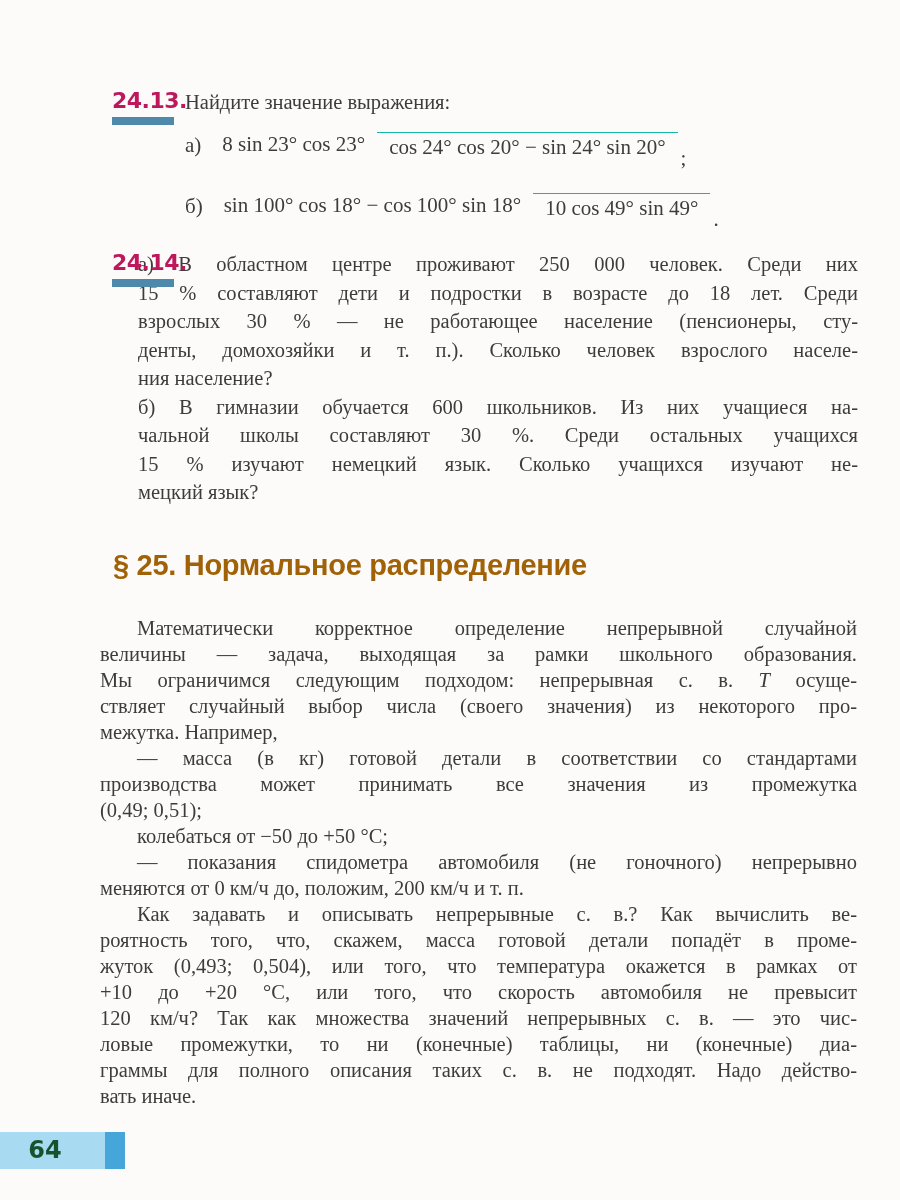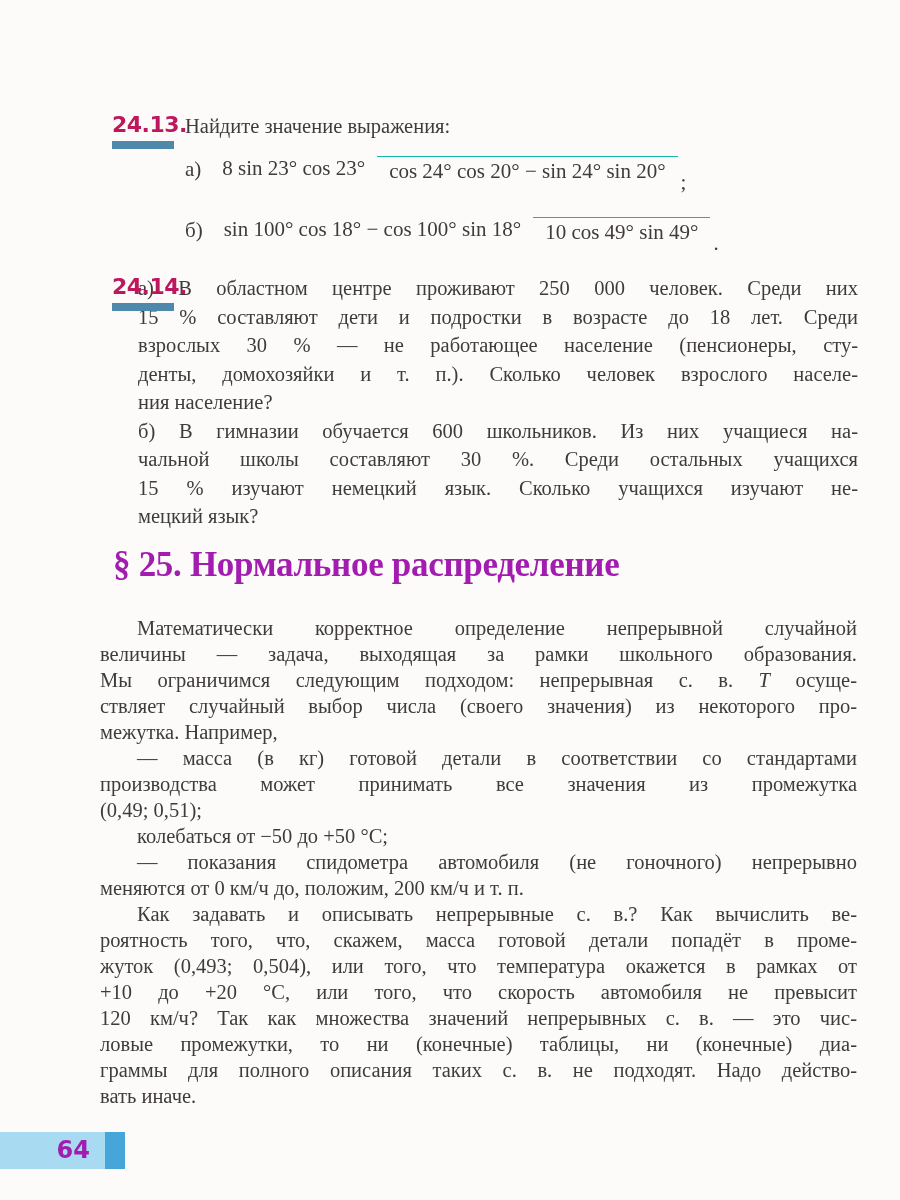--- a/index.html
+++ b/index.html
@@ -12,21 +12,21 @@
   }
   
   .problems{position:absolute;top:88px;left:112px;width:746px;}
   .problem{position:relative;}
   .pnum-wrap{position:absolute;left:0;top:0;width:72px;}
   .pnum{
     display:block;font-family:"DejaVu Sans",sans-serif;font-weight:bold;
     font-size:22px;letter-spacing:-0.5px;line-height:26px;color:#be185d;
   }
   .pnum-bar{display:block;width:62px;height:8px;background:#4e88ab;margin-top:3px;}
-  .pbody.p13{margin-left:73px;margin-top:24px;}
+  .pbody.p13{margin-left:73px;}
   .pbody.p14{margin-left:26px;}
   .intro{font-size:20.5px;line-height:28px;}
   
   .frow{display:flex;align-items:center;margin-top:4px;font-size:21px;}
   .frow.second{margin-top:10px;}
   .plabel{margin-right:9px;}
   .frac{display:inline-flex;flex-direction:row;text-align:center;}
   .frac .num{padding:0 12px 3px;}
   .frac .den{border-top:1px solid #14b8a6;padding:2px 12px 0;}
   .ftail{margin-left:3px;margin-top:26px;}
@@ -34,36 +34,36 @@
   .para{margin:0;}
   .tline{
     font-size:20.5px;height:28.5px;line-height:28.5px;
     text-align:justify;text-align-last:justify;overflow:hidden;
   }
   .para .tline:last-child{text-align-last:left;}
   .problem + .problem{margin-top:18px;}
   
   .section-title{
     position:absolute;top:548px;left:113px;margin:0;
-    font-family:Liberation Serif, serif;font-weight:bold;
-    font-size:35px;line-height:34px;color:#a21caf;letter-spacing:-0.3px;
+    font-family:Liberation Sans, sans-serif;font-weight:bold;
+    font-size:29px;line-height:34px;color:#a16207;letter-spacing:-0.3px;
   }
   
   .bodytext{position:absolute;top:615px;left:100px;width:757px;}
   .bodytext .tline{height:26px;line-height:26px;}
   .bodytext .para .tline:first-child{padding-left:37px;}
   
   .pagebar{
     position:absolute;left:0;top:1132px;width:105px;height:37px;
     background:#a8daf1;
   }
   .pageno{
-    display:block;text-align:right;padding-right:15px;line-height:37px;
+    display:block;text-align:center;padding-right:15px;line-height:37px;
     font-family:"DejaVu Sans",sans-serif;font-weight:bold;
-    font-size:24px;color:#a21caf;
+    font-size:24px;color:#14532d;
   }
   .pagebar-accent{
     position:absolute;left:105px;top:1132px;width:20px;height:37px;
     background:#47a6d9;
   }
 </style>
 </head>
 <body>
 
 <div class="page">

